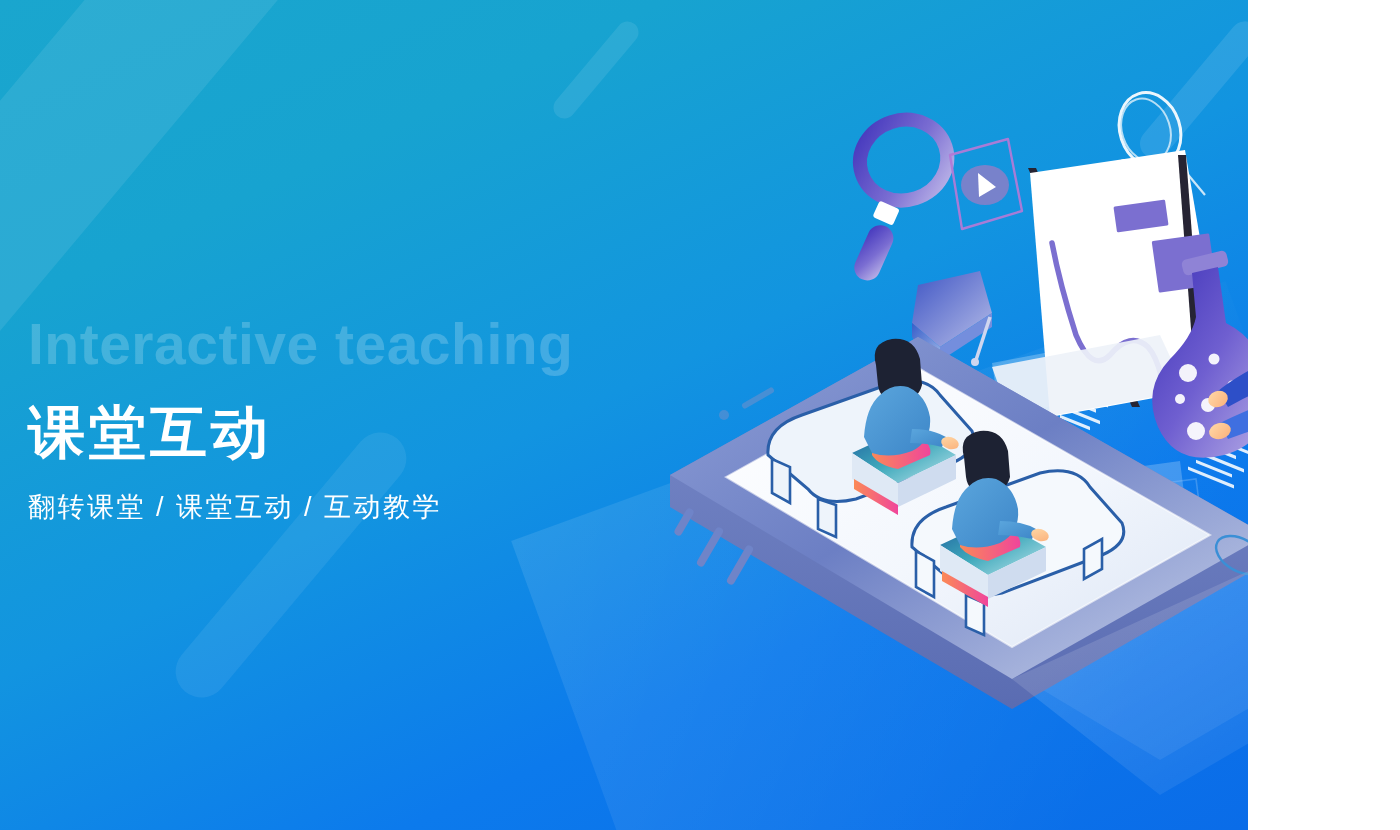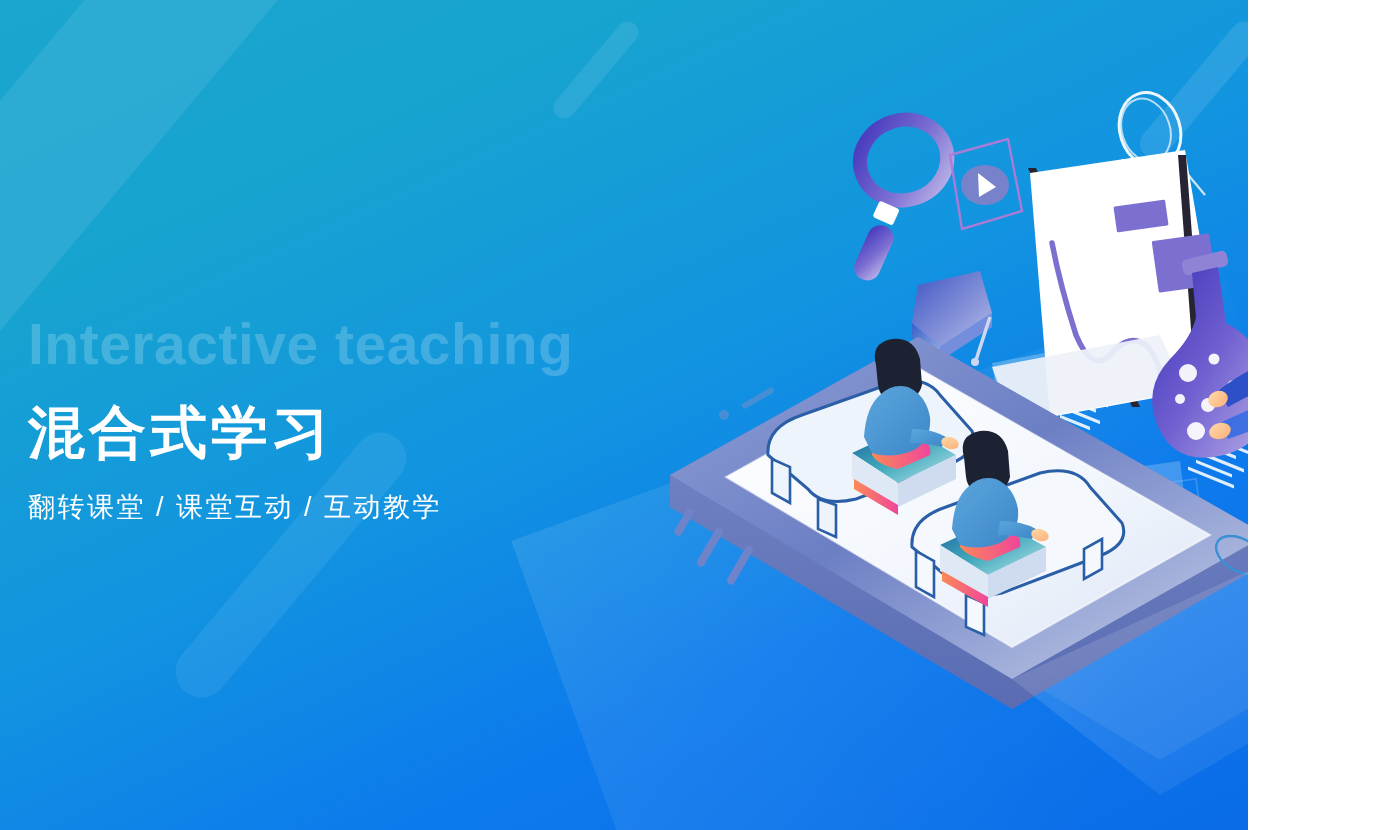--- a/index.html
+++ b/index.html
@@ -46,21 +46,21 @@
 <div id="banner">
 
   <div class="stripe stripe-1"></div>
   <div class="stripe stripe-2"></div>
   <div class="stripe stripe-3"></div>
   <div class="stripe stripe-4"></div>
   <div class="corner-glow"></div>
 
   <div id="text-block">
     <p class="ghost-title">Interactive teaching</p>
-    <h1 class="main-title">混合式学习</h1>
+    <h1 class="main-title">课堂互动</h1>
     <p class="sub-title">翻转课堂 / 课堂互动 / 互动教学</p>
   </div>
 
   <div id="illustration">
   <svg width="760" height="775" viewBox="0 0 760 775" xmlns="http://www.w3.org/2000/svg">
     <defs>
       <linearGradient id="gDeviceBody" x1="0" y1="0" x2="1" y2="1">
         <stop offset="0" stop-color="#8f9fd6"></stop>
             <stop offset="0.45" stop-color="#6c7fc4"></stop>
         <stop offset="1" stop-color="#c9d2ea"></stop>

